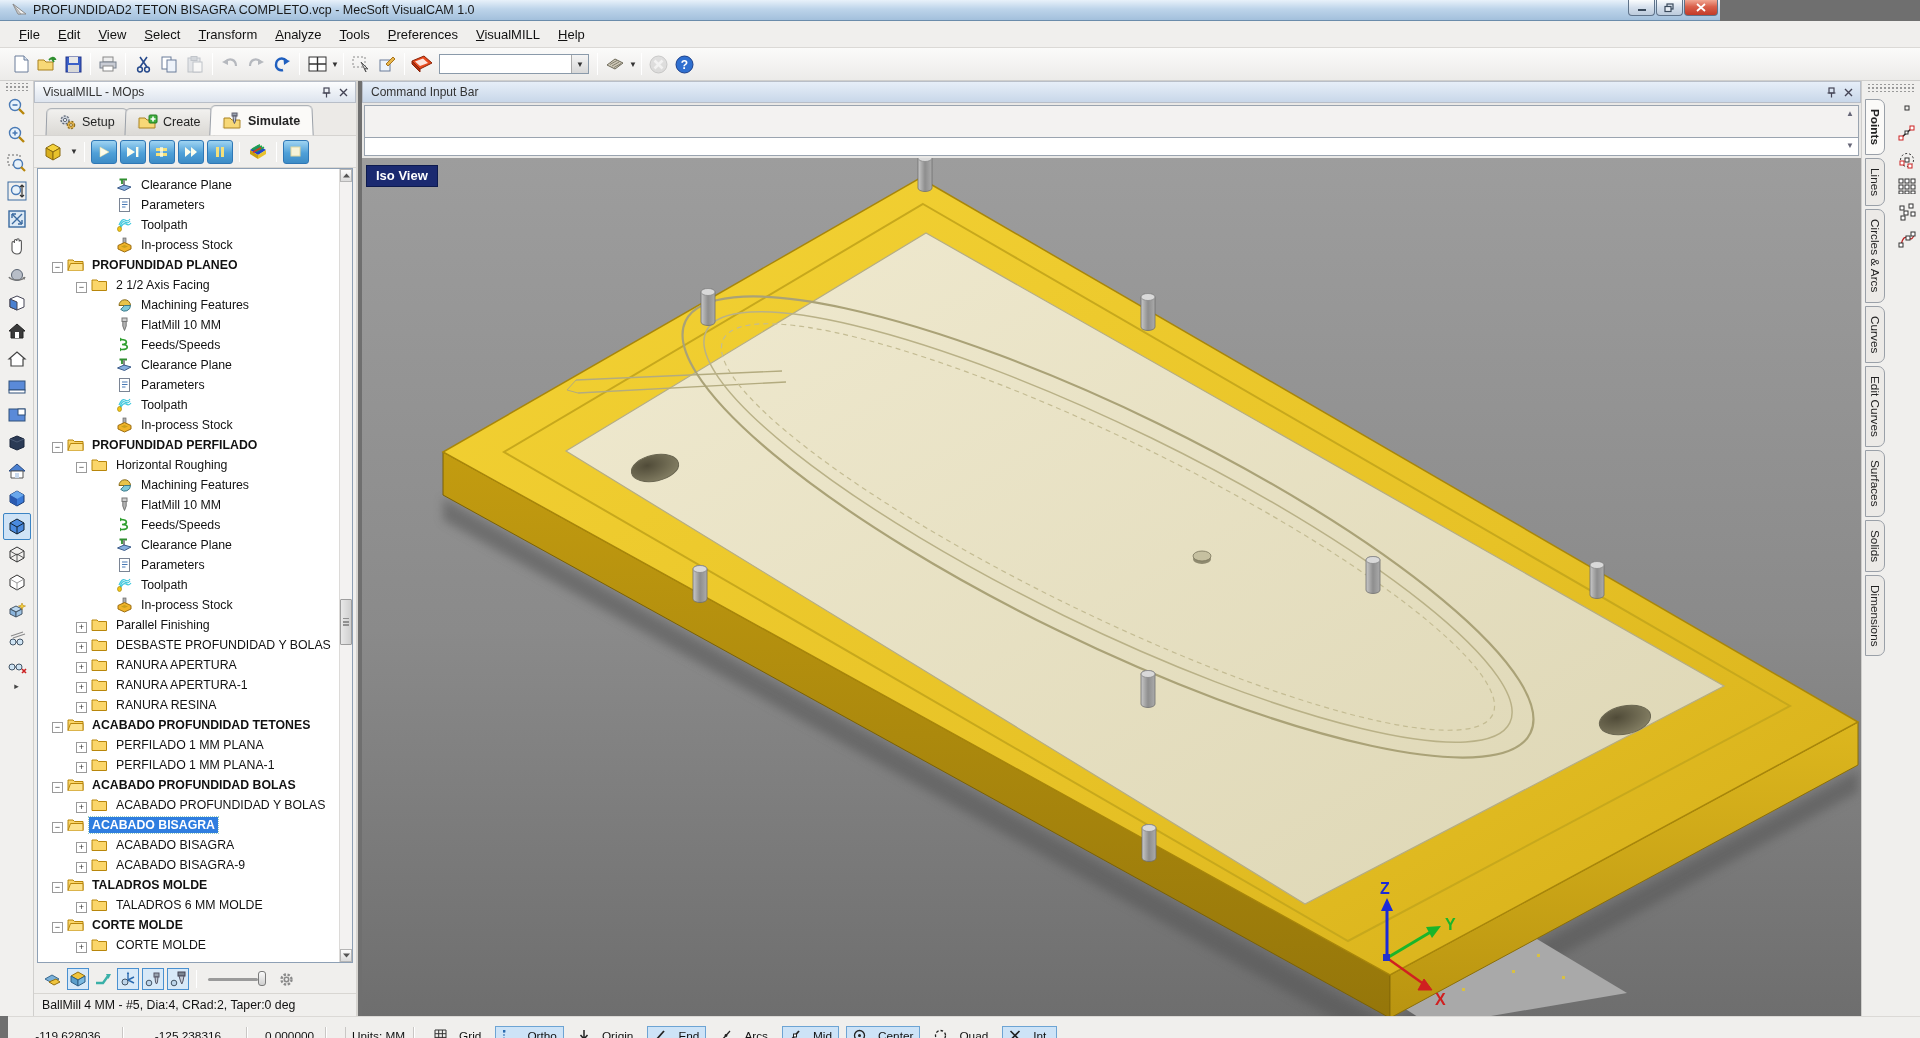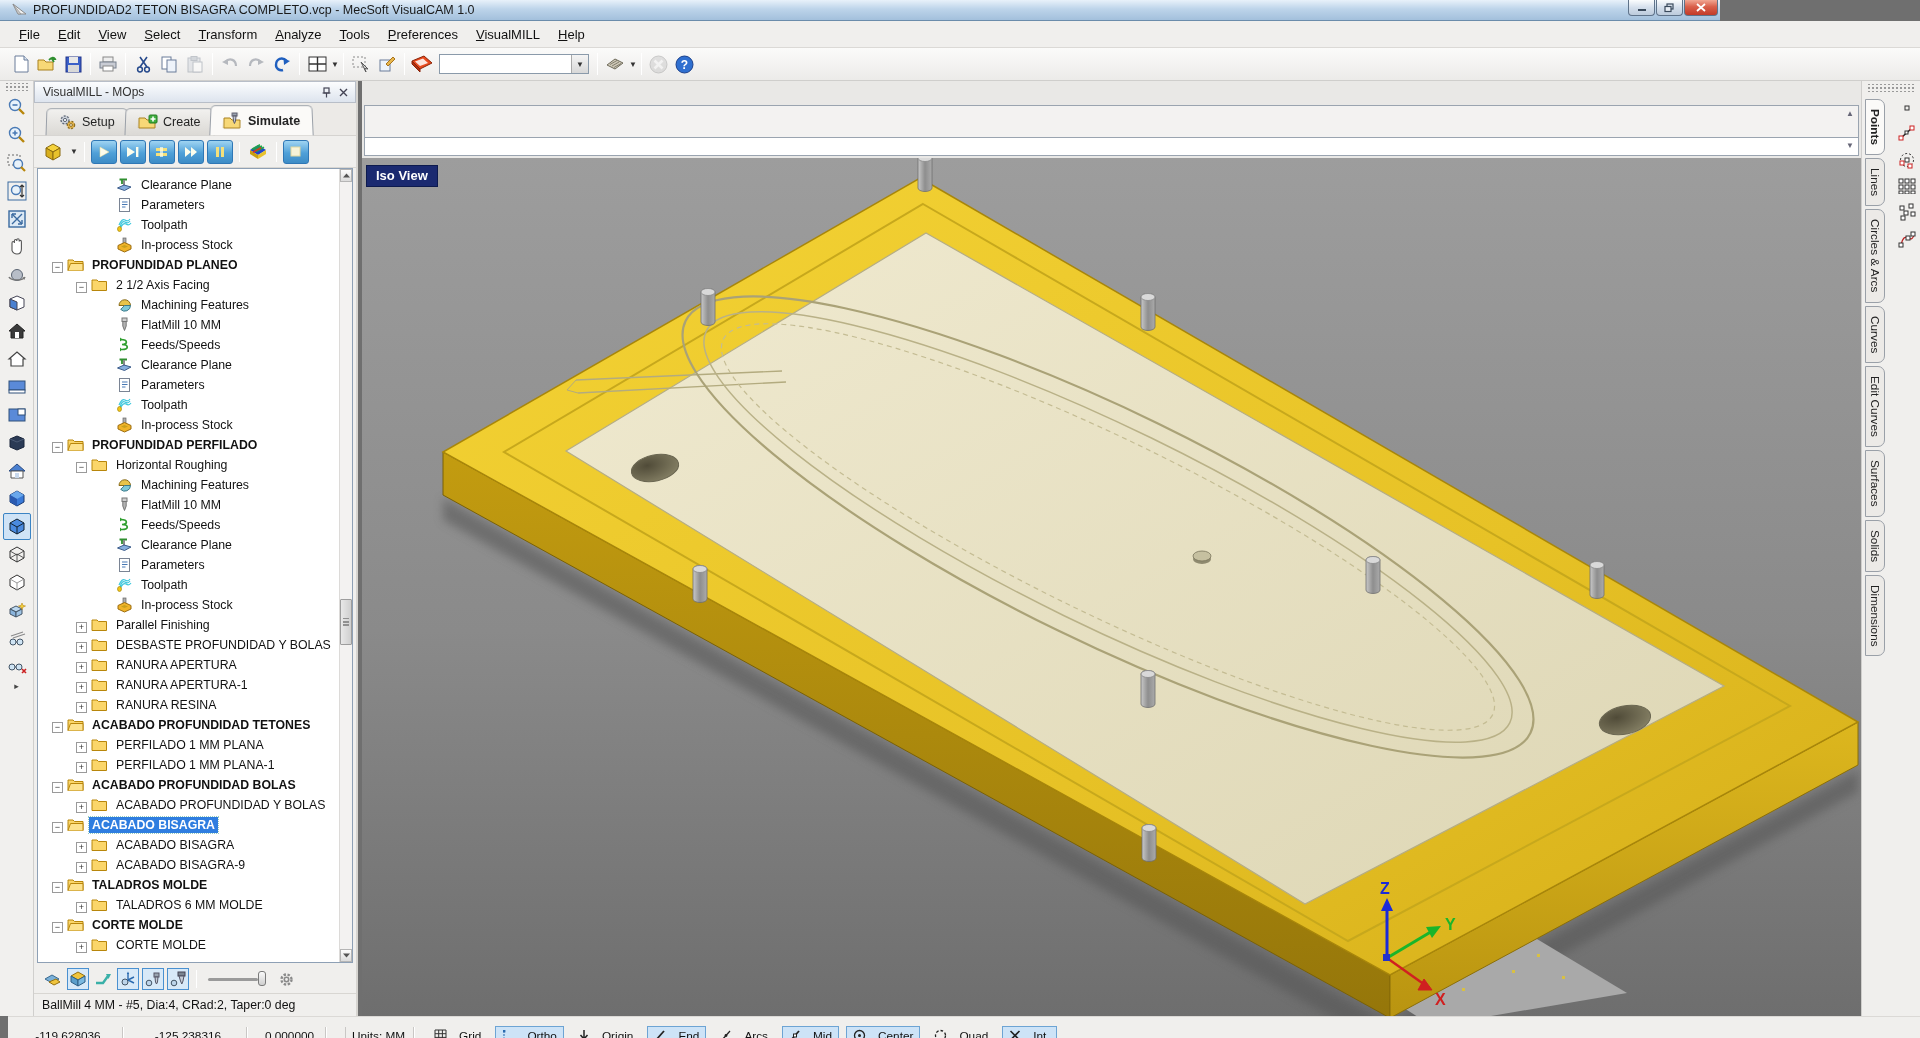--- a/index.html
+++ b/index.html
@@ -958,20 +958,35 @@
         <svg width="17" height="17" viewBox="0 0 17 17">
           <circle cx="8.5" cy="8.5" r="5" fill="none" stroke="#8a8a8a" stroke-width="2.4" stroke-dasharray="2.4 1.6"></circle>
           <circle cx="8.5" cy="8.5" r="2.2" fill="none" stroke="#8a8a8a" stroke-width="1.6"></circle>
         </svg>
       </div>
   </div>
   <div id="mops-footstatus">BallMill 4 MM - #5, Dia:4, CRad:2, Taper:0 deg</div>
 </div>
 
 <div id="cmdbar">
+  <div class="panel-header">
+    <span>Command Input Bar</span>
+    <span class="sp"></span>
+    <span class="hbtn">
+        <svg width="9" height="11" viewBox="0 0 9 11">
+          <rect x="2" y="1" width="5" height="5" fill="none" stroke="#445" stroke-width="1.2"></rect>
+          <path d="M0.5 6 H8.5 M4.5 6 V10.5" stroke="#445" stroke-width="1.2"></path>
+        </svg>
+      </span>
+    <span class="hbtn">
+        <svg width="9" height="9" viewBox="0 0 9 9">
+          <path d="M1 1 L8 8 M8 1 L1 8" stroke="#445" stroke-width="1.4"></path>
+        </svg>
+      </span>
+  </div>
   <div id="cmd-output"></div>
   <div class="cmdarrow" style="top:28px">▲</div>
   <input id="cmd-input" value="" style="">
   <div class="cmdarrow" style="top:60px">▼</div>
 </div>
 
 <div id="viewport">
   <svg width="1499" height="858" viewBox="0 0 1499 858">
     <defs>
       <linearGradient id="gTop" x1="0" y1="0" x2="1" y2="1">

